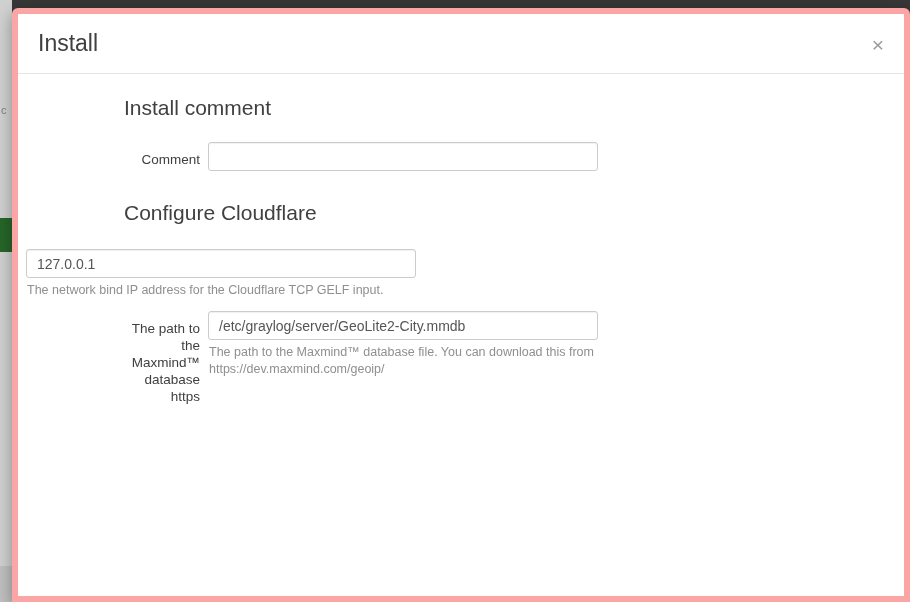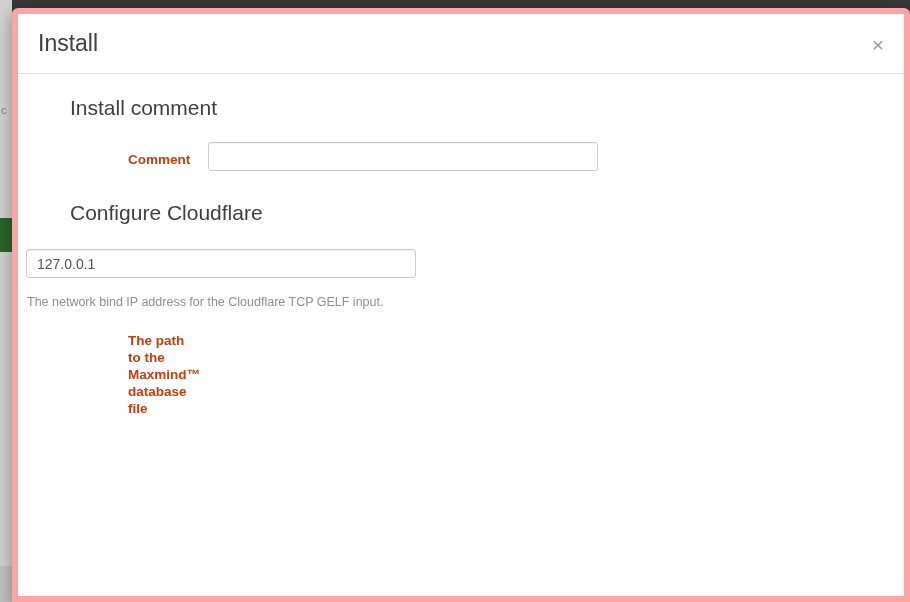--- a/index.html
+++ b/index.html
@@ -102,40 +102,40 @@
   .modal-body {
     padding: 22px 0 0 0;
     height: 533px;
     overflow: hidden;
   }
   .section-title {
     font-size: 21px;
     color: #404040;
     font-weight: 400;
     margin: 0 0 22px 0;
-    padding-left: 52px;
+    padding-left: 106px;
   }
   .section-title.second {
     margin-top: 30px;
     margin-bottom: 24px;
   }
   .form-row {
     display: flex;
     align-items: flex-start;
     margin-bottom: 6px;
   }
   .form-label {
     width: 182px;
     padding-left: 110px;
     padding-top: 9px;
     font-size: 13.5px;
-    font-weight: bold;
-    color: #c2410c;
+    font-weight: normal;
+    color: #404040;
     line-height: 17px;
-    text-align: left;
+    text-align: right;
   }
   .form-control-wrap {
     width: 390px;
     margin-left: 8px;
   }
   .form-input {
     width: 390px;
     height: 29px;
     border: 1px solid #cccccc;
     border-radius: 3px;
@@ -144,21 +144,21 @@
     color: #555555;
     font-family: "Liberation Sans", sans-serif;
     background: #ffffff;
     outline: none;
     box-shadow: inset 0 1px 1px rgba(0,0,0,0.06);
   }
   .help-text {
     font-size: 12.5px;
     color: #8f8f8f;
     line-height: 17px;
-    margin-top: 16px;
+    margin-top: 4px;
     padding-left: 1px;
     max-width: 390px;
   }
 </style>
 </head>
 <body>
 
 <div id="page">
 
   <div class="bg-left"></div>
@@ -193,19 +193,23 @@
           <div class="help-text">The network bind IP address for the Cloudflare TCP GELF input.</div>
         </div>
       </div>
 
       <div class="form-row">
         <div class="form-control-wrap">
         </div>
       </div>
 
       <div class="form-row">
-        <div class="form-label">The path to the Maxmind™ database file</div>
+        <div class="form-label">The path to the Maxmind™ database https</div>
+        <div class="form-control-wrap">
+          <input class="form-input" type="text" value="/etc/graylog/server/GeoLite2-City.mmdb" style="">
+          <div class="help-text">The path to the Maxmind™ database file. You can download this from https://dev.maxmind.com/geoip/</div>
+        </div>
       </div>
 
 
     </div>
   </div>
 </div>
 
 </body></html>

